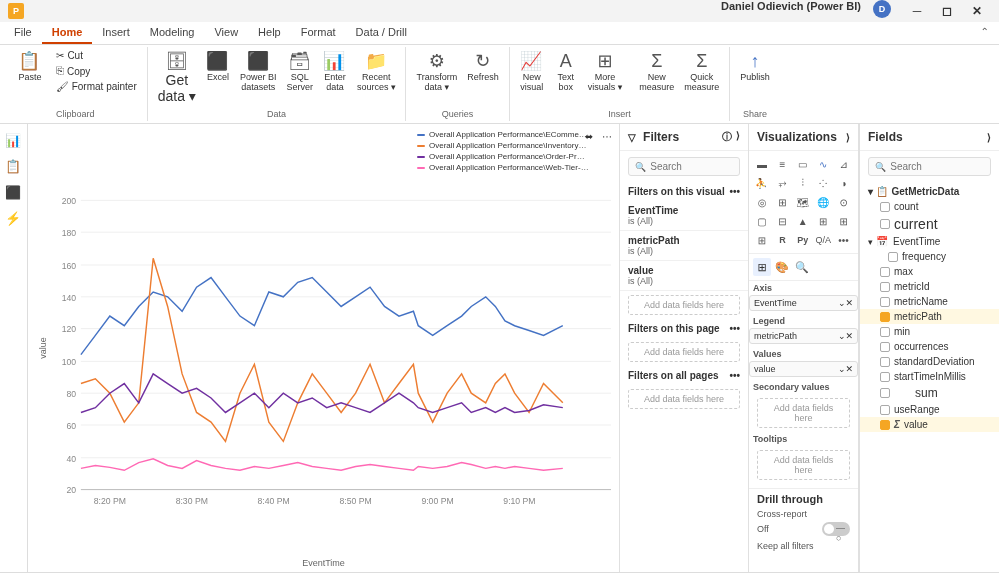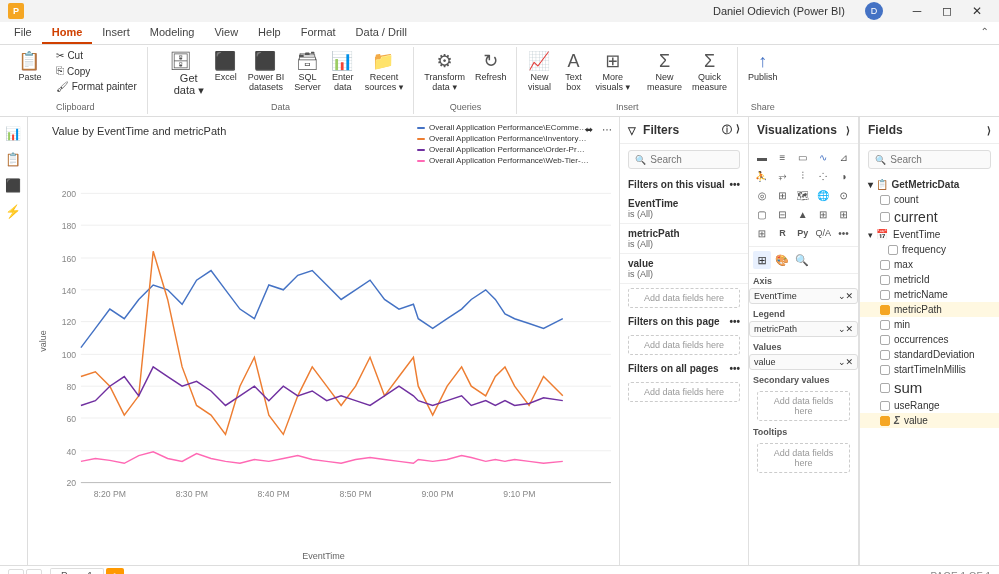--- a/index.html
+++ b/index.html
@@ -433,21 +433,21 @@
   </style>
 </head>
 <body>
 
 <div class="title-bar">
   <div style="display:flex;align-items:center;gap:8px;">
     <div style="width:16px;height:16px;background:#f5a623;border-radius:2px;display:flex;align-items:center;justify-content:center;">
       <span style="color:white;font-size:9px;font-weight:bold;">P</span>
     </div>
   </div>
-  <div style="display:flex;align-items:center;gap:20px;">
+  <div style="display:flex;gap:12px;font-weight:bold;">
     <span style="font-size:11px;">Daniel Odievich (Power BI)</span>
     <div style="width:18px;height:18px;border-radius:50%;background:#4472C4;display:flex;align-items:center;justify-content:center;color:white;font-size:9px;">D</div>
     <div class="title-bar-controls">
       <div class="title-bar-btn">─</div>
       <div class="title-bar-btn">◻</div>
       <div class="title-bar-btn close">✕</div>
     </div>
   </div>
 </div>
 
@@ -491,21 +491,21 @@
           </div>
         </div>
       </div>
       <div class="ribbon-group-label">Clipboard</div>
     </div>
 
     <div class="ribbon-group">
       <div class="ribbon-group-items">
         <div class="ribbon-btn">
           <span class="icon">🗄</span>
-          <span style="font-size:11px;margin-left:16px;">Get<br>data ▾</span>
+          <span style="font-size:14px;">Get<br>data ▾</span>
         </div>
         <div class="ribbon-btn">
           <span class="icon" style="color:green;">⬛</span>
           <span style="font-size:9px;">Excel</span>
         </div>
         <div class="ribbon-btn">
           <span class="icon" style="color:#f5a623;">⬛</span>
           <span style="font-size:9px;">Power BI<br>datasets</span>
         </div>
         <div class="ribbon-btn">
@@ -582,21 +582,20 @@
 
   <div class="left-sidebar">
     <div class="left-sidebar-icon" title="Report">📊</div>
     <div class="left-sidebar-icon" title="Data">📋</div>
     <div class="left-sidebar-icon" title="Model">⬛</div>
     <div class="left-sidebar-icon" title="DAX Query">⚡</div>
   </div>
 
   <div class="canvas-area">
     <div class="chart-container">
-      <div class="chart-title">Value by EventTime and metricPath</div>
 
       <div class="chart-legend">
         <div class="chart-legend-item">
           <div class="legend-dot" style="background:#4472C4;"></div>
           <span style="font-size:8px;color:#333;max-width:160px;overflow:hidden;white-space:nowrap;text-overflow:ellipsis;">Overall Application Performance\ECommerce-Services\Calls p...</span>
         </div>
         <div class="chart-legend-item">
           <div class="legend-dot" style="background:#ED7D31;"></div>
           <span style="font-size:8px;color:#333;max-width:160px;overflow:hidden;white-space:nowrap;text-overflow:ellipsis;">Overall Application Performance\Inventory-Services\Calls p...</span>
         </div>
@@ -787,20 +786,36 @@
     <div class="viz-field-label">
       <span>Secondary values</span>
     </div>
     <div class="filter-add-btn">Add data fields here</div>
 
     <div class="viz-field-label">
       <span>Tooltips</span>
     </div>
     <div class="filter-add-btn">Add data fields here</div>
 
+    <div class="drill-section">
+      <div class="drill-title">Drill through</div>
+      <div class="drill-row">
+        <span>Cross-report</span>
+      </div>
+      <div class="drill-row">
+        <span>Off</span>
+        <div class="toggle-track">
+          <div class="toggle-thumb"></div>
+          <span style="position:absolute;left:14px;top:1px;font-size:9px;color:#666;">—○</span>
+        </div>
+      </div>
+      <div style="font-size:9px;color:#555;padding:2px 0;">
+        <span>Keep all filters</span>
+      </div>
+    </div>
   </div>
 
   <div class="fields-panel">
     <div class="fields-header">
       <span>Fields</span>
       <span style="cursor:pointer;font-size:10px;">⟩</span>
     </div>
     <div class="fields-search">
       <span style="font-size:9px;">🔍</span>
       <input type="text" placeholder="Search" style="">
@@ -869,21 +884,21 @@
         <span style="font-size:10px;">standardDeviation</span>
       </div>
 
       <div class="field-item">
         <div class="field-checkbox"></div>
         <span style="font-size:10px;">startTimeInMillis</span>
       </div>
 
       <div class="field-item">
         <div class="field-checkbox"></div>
-        <span style="font-size:15px;">sum</span>
+        <span style="font-size:12px;margin-left:21px;">sum</span>
       </div>
 
       <div class="field-item">
         <div class="field-checkbox"></div>
         <span style="font-size:10px;">useRange</span>
       </div>
 
       <div class="field-item" style="background:#fff8e1;">
         <div class="field-checkbox checked"></div>
         <span style="font-size:10px;font-style:italic;font-weight:bold;color:#555;">Σ</span>

